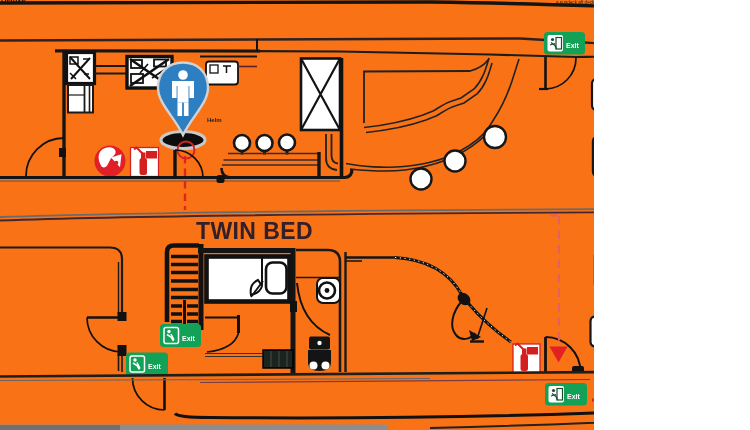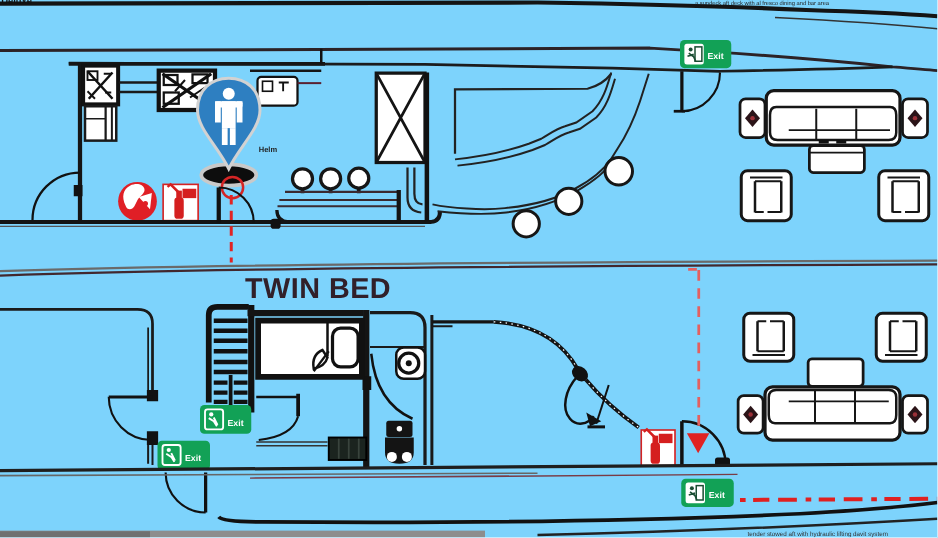--- a/index.html
+++ b/index.html
@@ -1,17 +1,17 @@
 <!DOCTYPE html>
 <html><head>
 <meta charset="utf-8">
 <style>
 html,body{margin:0;padding:0;background:#fff;}
 *{font-family:"Liberation Sans", sans-serif;-webkit-font-smoothing:antialiased;}
-#plan{position:relative;width:750px;height:430px;overflow:hidden;background:#7dd3fc;}
+#plan{position:relative;width:594px;height:430px;overflow:hidden;background:#f97316;}
 svg{position:absolute;top:0;left:0;}
 </style>
 </head>
 <body>
 
 <div id="plan">
 <svg width="750" height="430" viewBox="0 0 750 430">
 
 <g id="hull-top">
 <path d="M0,3 L430,2 Q560,4 645,8 Q710,10 750,13" fill="none" stroke="#141414" stroke-width="3.4"></path>

